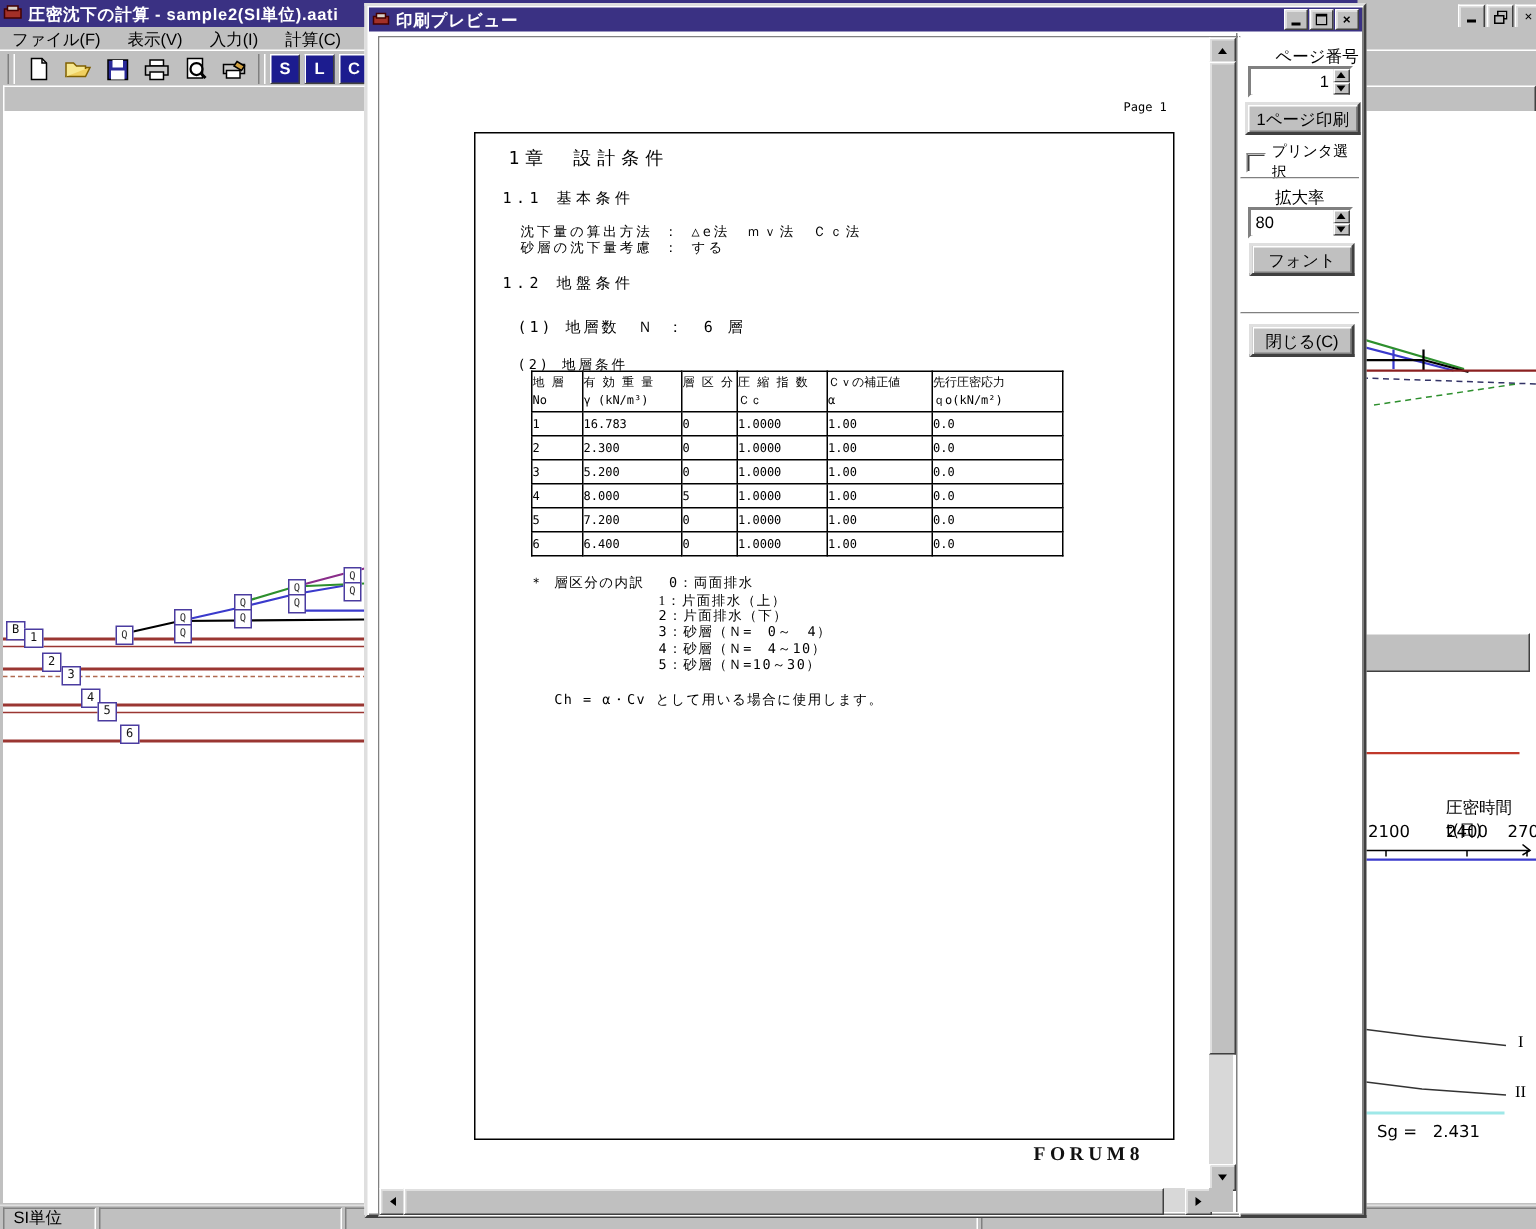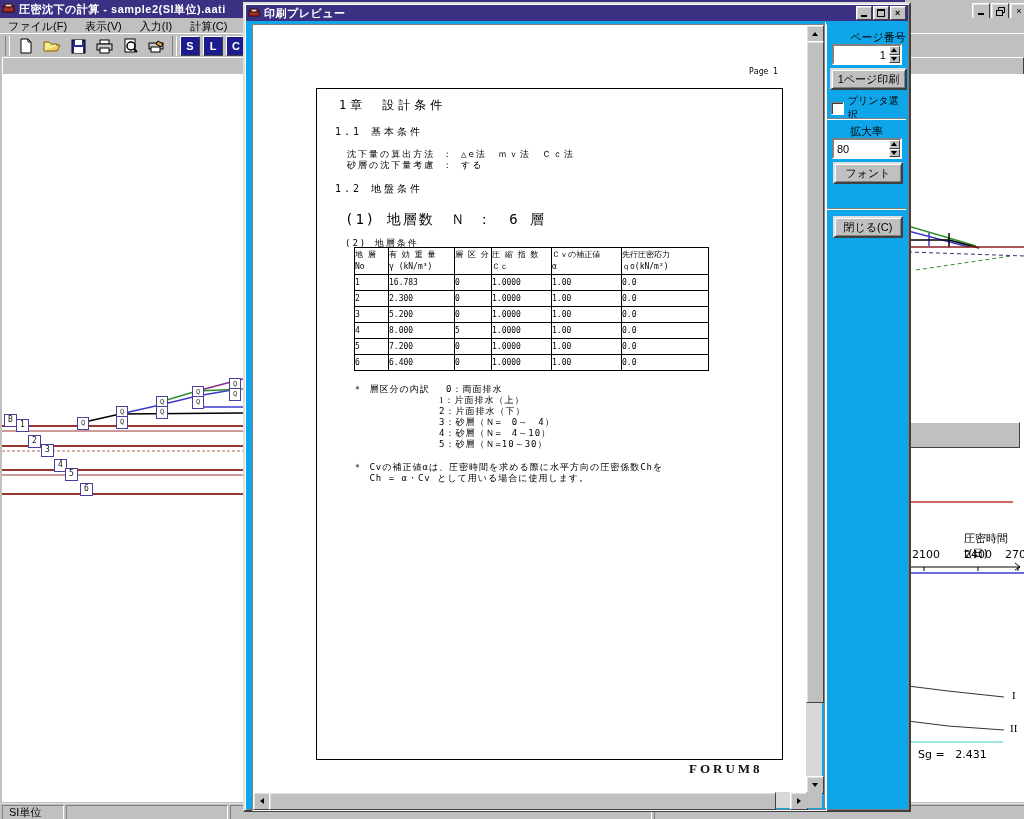--- a/index.html
+++ b/index.html
@@ -52,21 +52,21 @@
     border-left:4px solid #000;}
   
   .caption-strip{background:#c0c0c0;}
   .canvas-white{background:#ffffff;}
   .lbl-box{position:absolute;width:11px;height:11px;border:1px solid #4b3ca0;background:#fff;
     color:#111;font-size:8px;line-height:10px;text-align:center;font-family:"DejaVu Sans Mono",monospace;}
   .q-node{position:absolute;width:10px;height:11px;border:1px solid #4b3ca0;background:#fff;
     color:#333;font-size:7px;line-height:10px;text-align:center;font-family:"DejaVu Sans Mono",monospace;}
   .chart-text{position:absolute;color:#000;font-family:"DejaVu Sans",sans-serif;}
   
-  #preview-window{left:243px;top:2px;width:664px;height:806px;background:#0ea5e9;}
+  #preview-window{left:243px;top:2px;width:664px;height:806px;background:#ffffff;}
   #preview-titlebar{position:absolute;left:1px;top:1px;right:1px;height:16px;}
   #doc-frame{position:absolute;left:7px;top:20px;width:573px;height:785px;}
   #doc-area{position:absolute;left:0;top:0;width:553px;height:767px;background:#fff;overflow:hidden;}
   #vscroll{position:absolute;left:553px;top:0;width:16px;height:767px;background:#d8d8d8;}
   #hscroll{position:absolute;left:0;top:767px;width:553px;height:16px;background:#d8d8d8;}
   .scroll-btn{position:absolute;width:16px;height:16px;display:flex;align-items:center;
     justify-content:center;background:#c0c0c0;border:1px solid;
     border-color:#ffffff #404040 #404040 #ffffff;box-shadow:inset 1px 1px 0 #dfdfdf;}
   .scroll-thumb{position:absolute;background:#c0c0c0;border:1px solid;
     border-color:#ffffff #404040 #404040 #ffffff;box-shadow:inset 1px 1px 0 #dfdfdf;}
@@ -286,21 +286,21 @@
   <div class="abs in1" id="doc-frame">
     <div id="doc-area" class="doc-mono">
       <div class="abs" style="left:496px;top:42px;font-size:8px;">Page 1</div>
 
       <div id="page-box">
         <div class="abs" style="left:22px;top:8px;font-size:12px;letter-spacing:4px;">1章　設計条件</div>
         <div class="abs" style="left:18px;top:36px;font-size:10px;letter-spacing:3px;">1.1 基本条件</div>
         <div class="abs" style="left:30px;top:59px;font-size:9px;letter-spacing:2px;">沈下量の算出方法 ： △e法　ｍｖ法　Ｃｃ法</div>
         <div class="abs" style="left:30px;top:70px;font-size:9px;letter-spacing:2px;">砂層の沈下量考慮 ： する</div>
         <div class="abs" style="left:18px;top:93px;font-size:10px;letter-spacing:3px;">1.2 地盤条件</div>
-        <div class="abs" style="left:28px;top:122px;font-size:14px;letter-spacing:2px;">(1) 地層数　Ｎ ：　6 層</div>
+        <div class="abs" style="left:28px;top:122px;font-size:10px;letter-spacing:2px;">(1) 地層数　Ｎ ：　6 層</div>
         <div class="abs" style="left:28px;top:148px;font-size:9px;letter-spacing:2px;">(2) 地層条件</div>
 
         <table id="doc-table" class="abs" style="left:37px;top:158px;">
           <colgroup>
               <col style="width:34px">
               <col style="width:66px">
               <col style="width:37px">
             <col style="width:60px">
               <col style="width:70px">
               <col style="width:87px">
@@ -385,21 +385,20 @@
 
         <div id="note1" class="abs doc-mono" style="left:36px;top:295px;font-size:9px;letter-spacing:1px;">
             <div class="note-line">＊ 層区分の内訳　 0：両面排水</div>
             <div class="note-line" style="padding-left: 86px; font-family: Liberation Serif, serif;">1：片面排水（上）</div>
             <div class="note-line" style="padding-left: 86px;">2：片面排水（下）</div>
             <div class="note-line" style="padding-left: 86px;">3：砂層（Ｎ=　0～　4）</div>
             <div class="note-line" style="padding-left: 86px;">4：砂層（Ｎ=　4～10）</div>
             <div class="note-line" style="padding-left: 86px;">5：砂層（Ｎ=10～30）</div>
           </div>
         <div id="note2" class="abs doc-mono" style="left:36px;top:373px;font-size:9px;letter-spacing:1px;">
-            <div class="note-line">＊ Cvの補正値αは、圧密時間を求める際に水平方向の圧密係数Chを</div>
             <div class="note-line">　 Ch = α・Cv として用いる場合に使用します。</div>
           </div>
       </div>
 
       <div class="abs" style="left:436px;top:736px;font-family:'Liberation Serif',serif;font-weight:bold;
            font-size:13px;letter-spacing:3px;color:#111;">FORUM8</div>
     </div>
 
     <div id="vscroll">
       <span class="scroll-btn" style="left:0;top:0">

